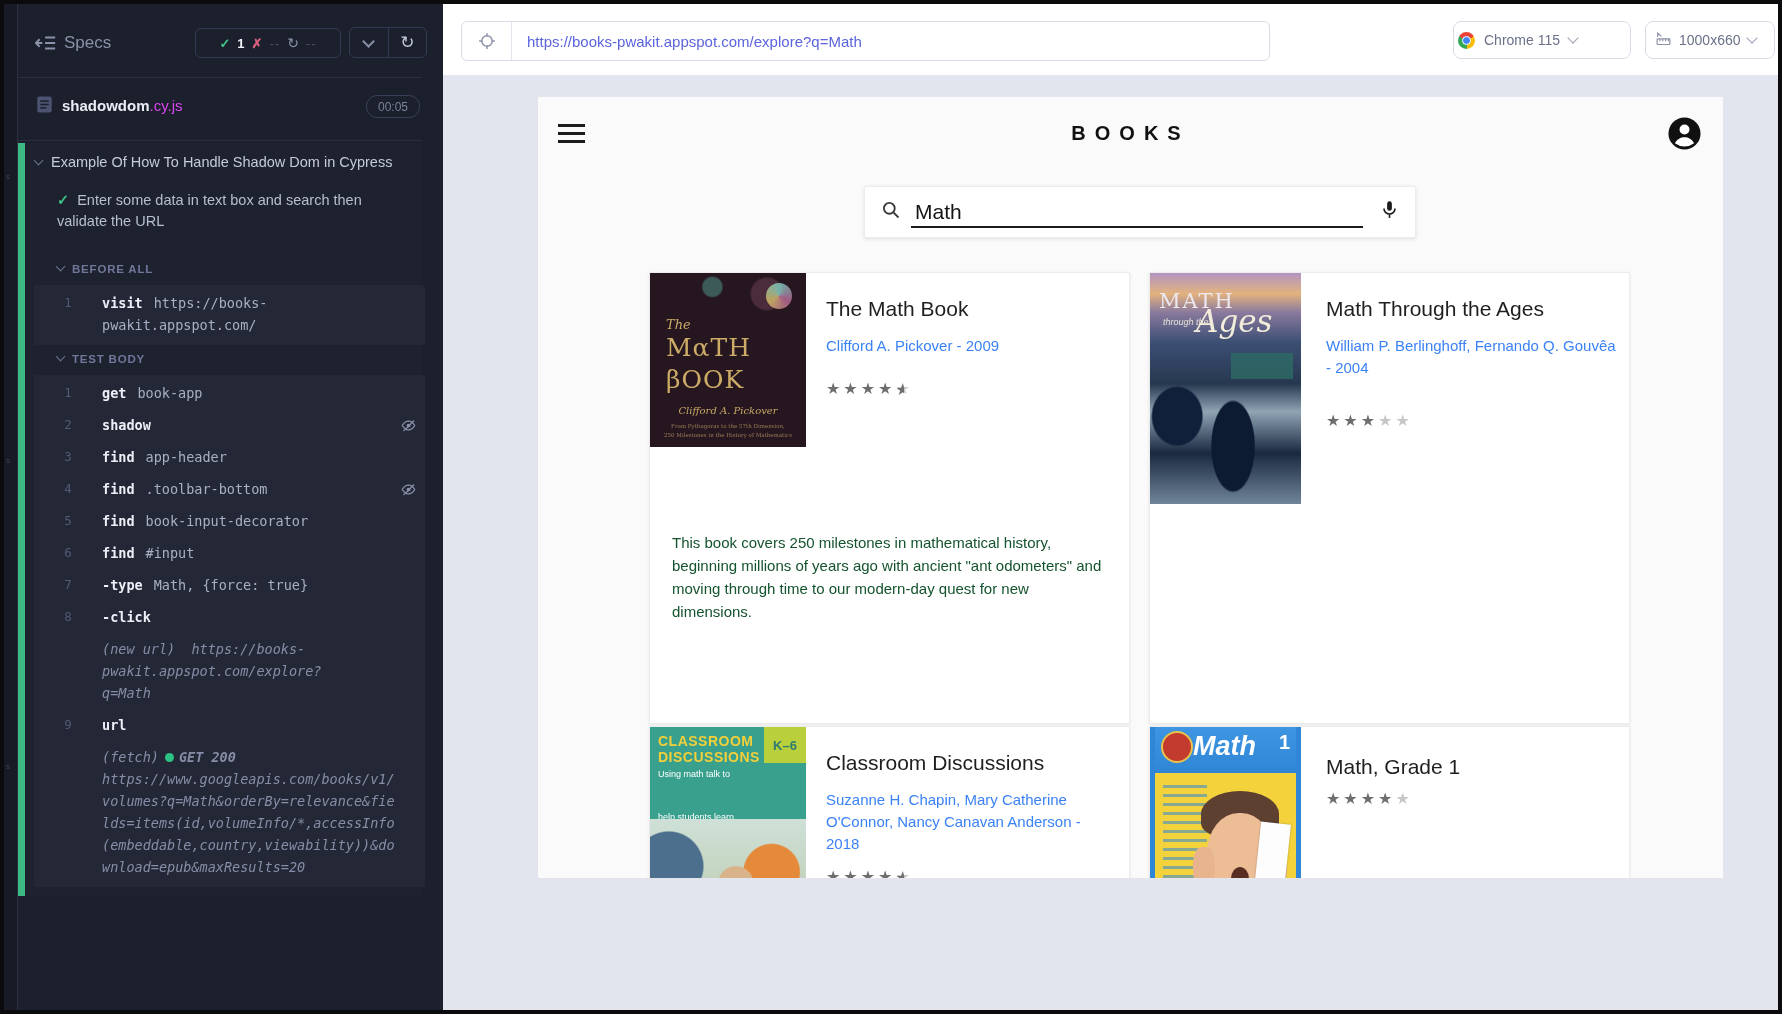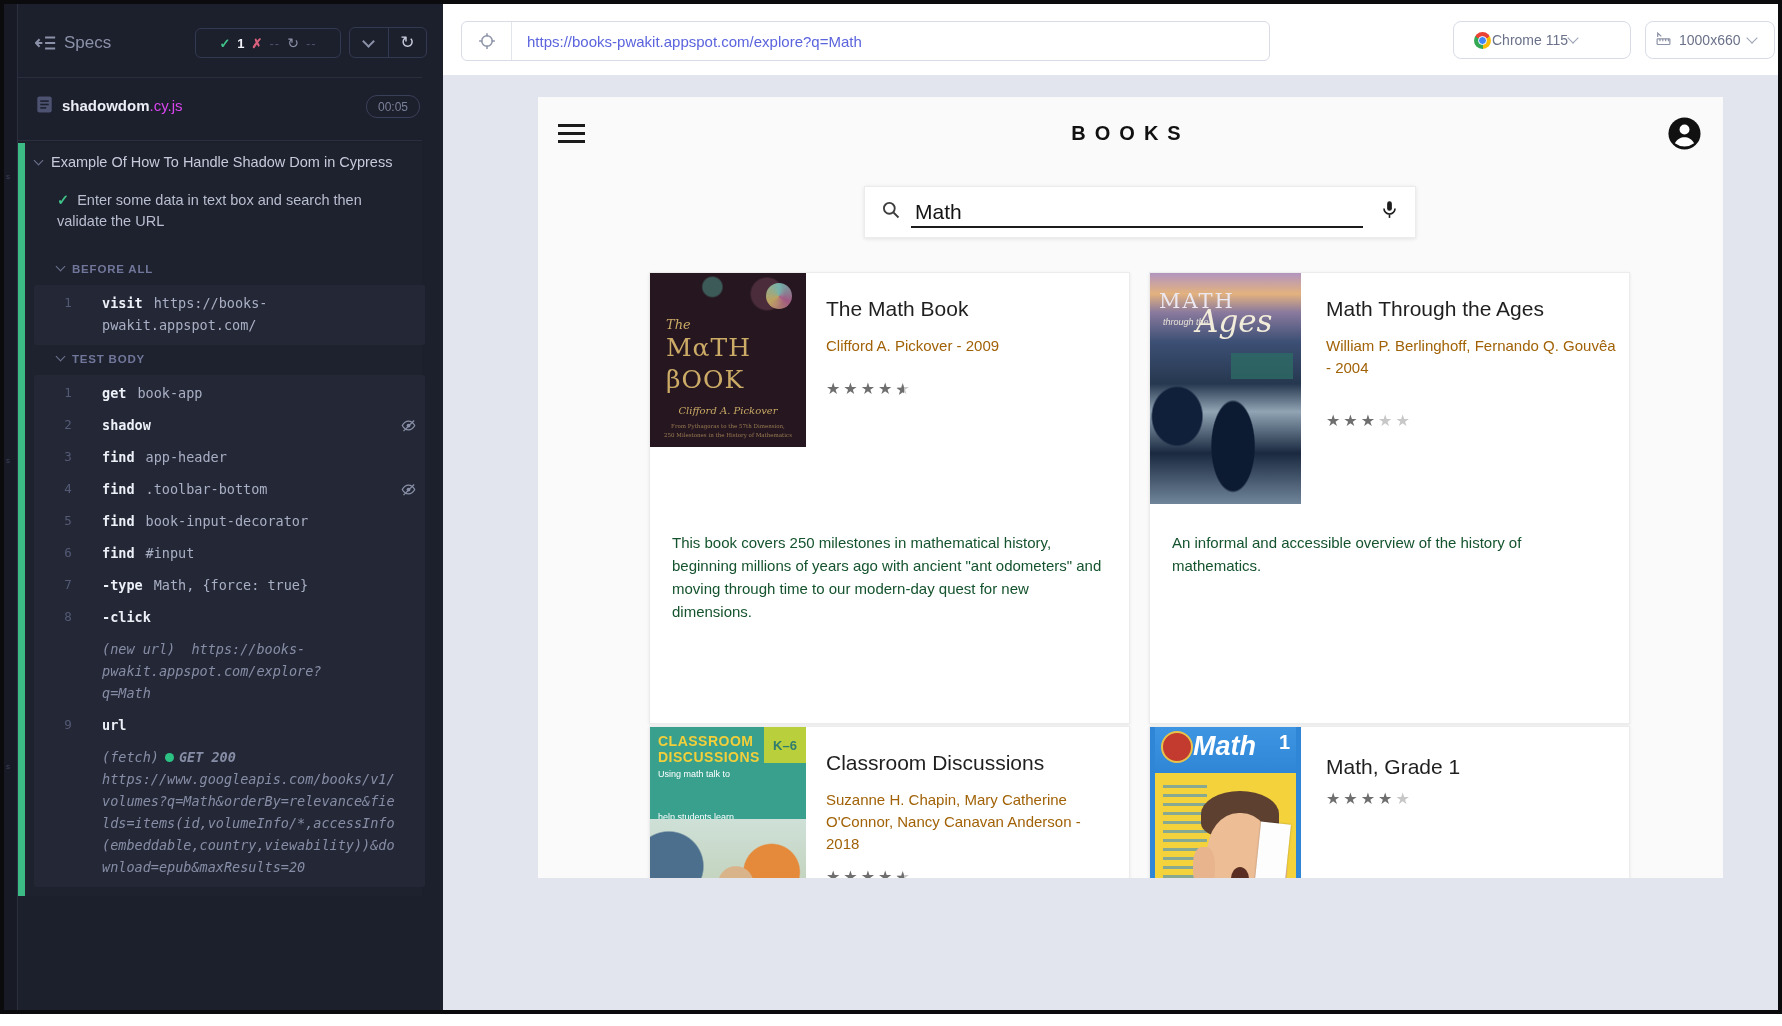--- a/index.html
+++ b/index.html
@@ -55,42 +55,42 @@
   .cmd .note{font-style:italic;color:#878da6;}
   .cmd .brk{word-break:break-all;}
   .gdot{display:inline-block;width:9px;height:9px;border-radius:50%;background:#2cc284;margin:0 5px 0 6px;}
   .eye{position:absolute;right:9px;top:3px;cursor:pointer;}
 
   
   .topbar{position:absolute;left:439px;top:0;width:1335px;height:71px;background:#fff;border-bottom:1px solid #dfe2ea;}
   .urlbox{position:absolute;left:18px;top:17px;width:807px;height:38px;border:1px solid #d9dce6;border-radius:6px;display:flex;align-items:center;}
   .urlseg{width:49px;height:100%;border-right:1px solid #e3e5ec;display:flex;align-items:center;justify-content:center;cursor:pointer;}
   .urltext{flex:1;padding-left:15px;font-size:15px;color:#5b64dd;border:none;outline:none;background:transparent;font-family:"Liberation Sans",sans-serif;}
-  .chip{position:absolute;top:17px;height:38px;border:1px solid #d9dce6;border-radius:8px;background:#fff;display:flex;align-items:center;gap:1px;padding:0 20px;box-sizing:border-box;color:#6a7189;font-size:14px;cursor:pointer;}
+  .chip{position:absolute;top:17px;height:38px;border:1px solid #d9dce6;border-radius:8px;background:#fff;display:flex;align-items:center;gap:9px;padding:0 4px;box-sizing:border-box;color:#6a7189;font-size:14px;cursor:pointer;}
   .chip .cv{width:7px;height:7px;border-right:1.6px solid #9ba1b5;border-bottom:1.6px solid #9ba1b5;transform:rotate(45deg);margin-top:-4px;}
   .chrome-logo{width:17px;height:17px;border-radius:50%;background:conic-gradient(from -60deg,#ea4335 0 120deg,#fbbc05 0 240deg,#34a853 0 360deg);position:relative;}
   .chrome-logo::after{content:"";position:absolute;left:4px;top:4px;width:9px;height:9px;border-radius:50%;background:#4285f4;border:1.5px solid #fff;box-sizing:border-box;}
 
   
   .preview{position:absolute;left:439px;top:71px;width:1450px;height:937px;background:#e3e5ee;}
   .appframe{position:absolute;left:95px;top:22px;width:1185px;height:781px;background:#fafafa;overflow:hidden;}
   .hamburger{position:absolute;left:20px;top:27px;width:27px;height:19px;cursor:pointer;}
   .hamburger div{height:3px;background:#1b1b1b;margin-bottom:5px;}
   .app-title{position:absolute;left:0;top:25px;width:100%;text-align:center;font-size:20px;font-weight:bold;letter-spacing:9px;color:#111;}
   .account{position:absolute;left:1129px;top:19px;width:35px;height:35px;cursor:pointer;}
   .searchbox{position:absolute;left:326px;top:89px;width:550px;height:50px;background:#fff;border:1px solid #ececec;box-shadow:0 1px 4px rgba(0,0,0,.10);display:flex;align-items:center;}
   .mag{margin:0 12px 0 16px;}
   .searchinput{flex:1;border:none;outline:none;font-size:21px;color:#141414;background:transparent;font-family:"Liberation Sans",sans-serif;}
   .underline{position:absolute;left:46px;bottom:9px;width:452px;height:2px;background:#1c1c1c;}
   .micbtn{margin-right:16px;cursor:pointer;}
 
   .card{position:absolute;width:479px;height:450px;background:#fff;border:1px solid #ececec;box-shadow:0 1px 3px rgba(0,0,0,.08);cursor:pointer;}
   .card .cover{position:absolute;left:0;top:0;overflow:hidden;}
   .card .btitle{position:absolute;left:176px;top:24px;right:20px;font-size:21px;color:#1f1f1f;}
-  .card .bauthor{position:absolute;left:176px;top:62px;right:11px;font-size:15px;color:#a16207;line-height:22px;}
+  .card .bauthor{position:absolute;left:176px;top:62px;right:11px;font-size:15px;color:#3b82f6;line-height:22px;}
   .stars{position:absolute;left:176px;font-size:16px;letter-spacing:3px;color:#c7c7c7;}
   .stars span{color:#c7c7c7;}
   .stars .f{color:#6e6e6e;}
   .stars .h{position:relative;}
   .stars .h::before{content:"★";position:absolute;left:0;top:0;width:52%;overflow:hidden;color:#6e6e6e;}
   .bdesc{position:absolute;left:22px;top:258px;right:22px;font-size:15px;color:#14532d;line-height:23px;}
 
   
   .cov1{width:156px;height:174px;background:radial-gradient(circle at 75% 12%,#4a2c3a 0 8%,transparent 9%),radial-gradient(circle at 40% 8%,#3c5a58 0 5%,transparent 6%),#261620;color:#cbab66;font-family:"DejaVu Serif",serif;}
   .cov1 .d1{position:absolute;left:16px;top:44px;font-size:13px;font-style:italic;}
@@ -364,21 +364,20 @@
       <div class="card" style="left:611px;top:175px">
         <div class="cover cov2">
           <div class="m1">MATH</div>
           <div class="m2">through the</div>
           <div class="m3">Ages</div>
           <div class="m4"></div>
         </div>
         <div class="btitle">Math Through the Ages</div>
         <div class="bauthor">William P. Berlinghoff, Fernando Q. Gouvêa - 2004</div>
         <div class="stars" style="top:138px"><span class="f">★</span><span class="f">★</span><span class="f">★</span><span>★</span><span>★</span></div>
-        <div class="bdesc">An informal and accessible overview of the history of mathematics.</div>
       </div>
 
       <div class="card" style="left:111px;top:629px">
         <div class="cover cov3">
           <div class="c1">CLASSROOM</div>
           <div class="c2">DISCUSSIONS</div>
           <div class="c3">Using math talk to</div>
           <div class="c4">help students learn</div>
           <div class="k6">K–6</div>
           <div class="photo"></div>

